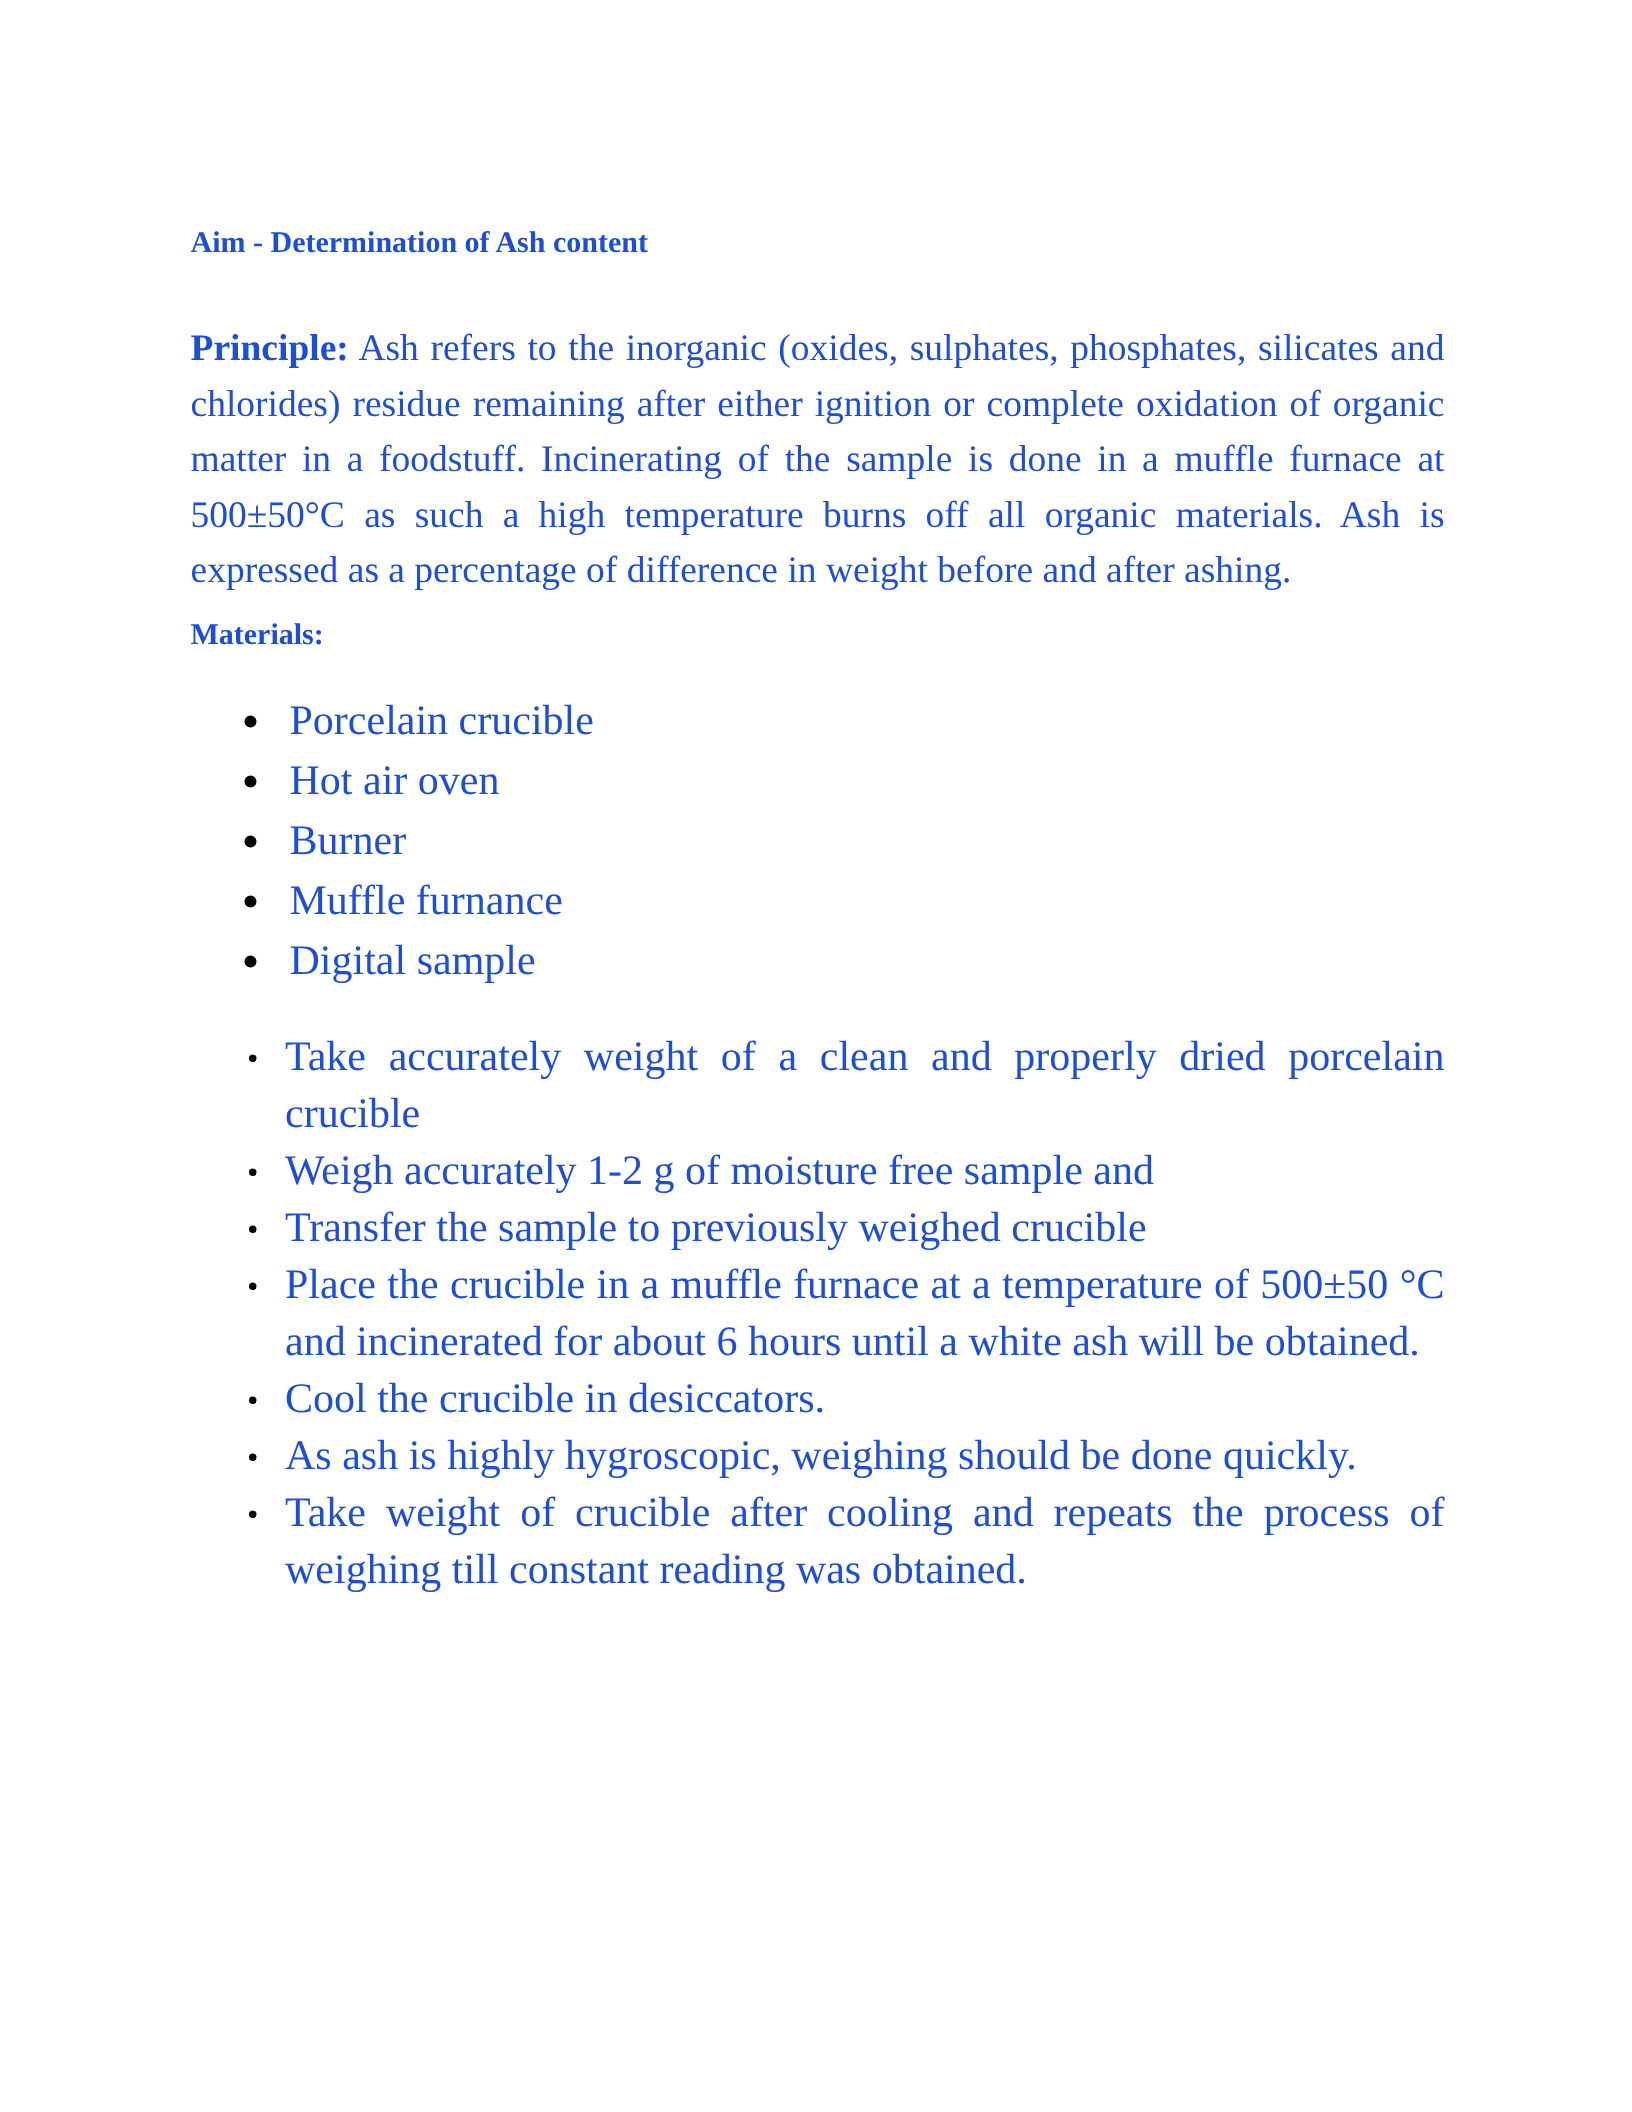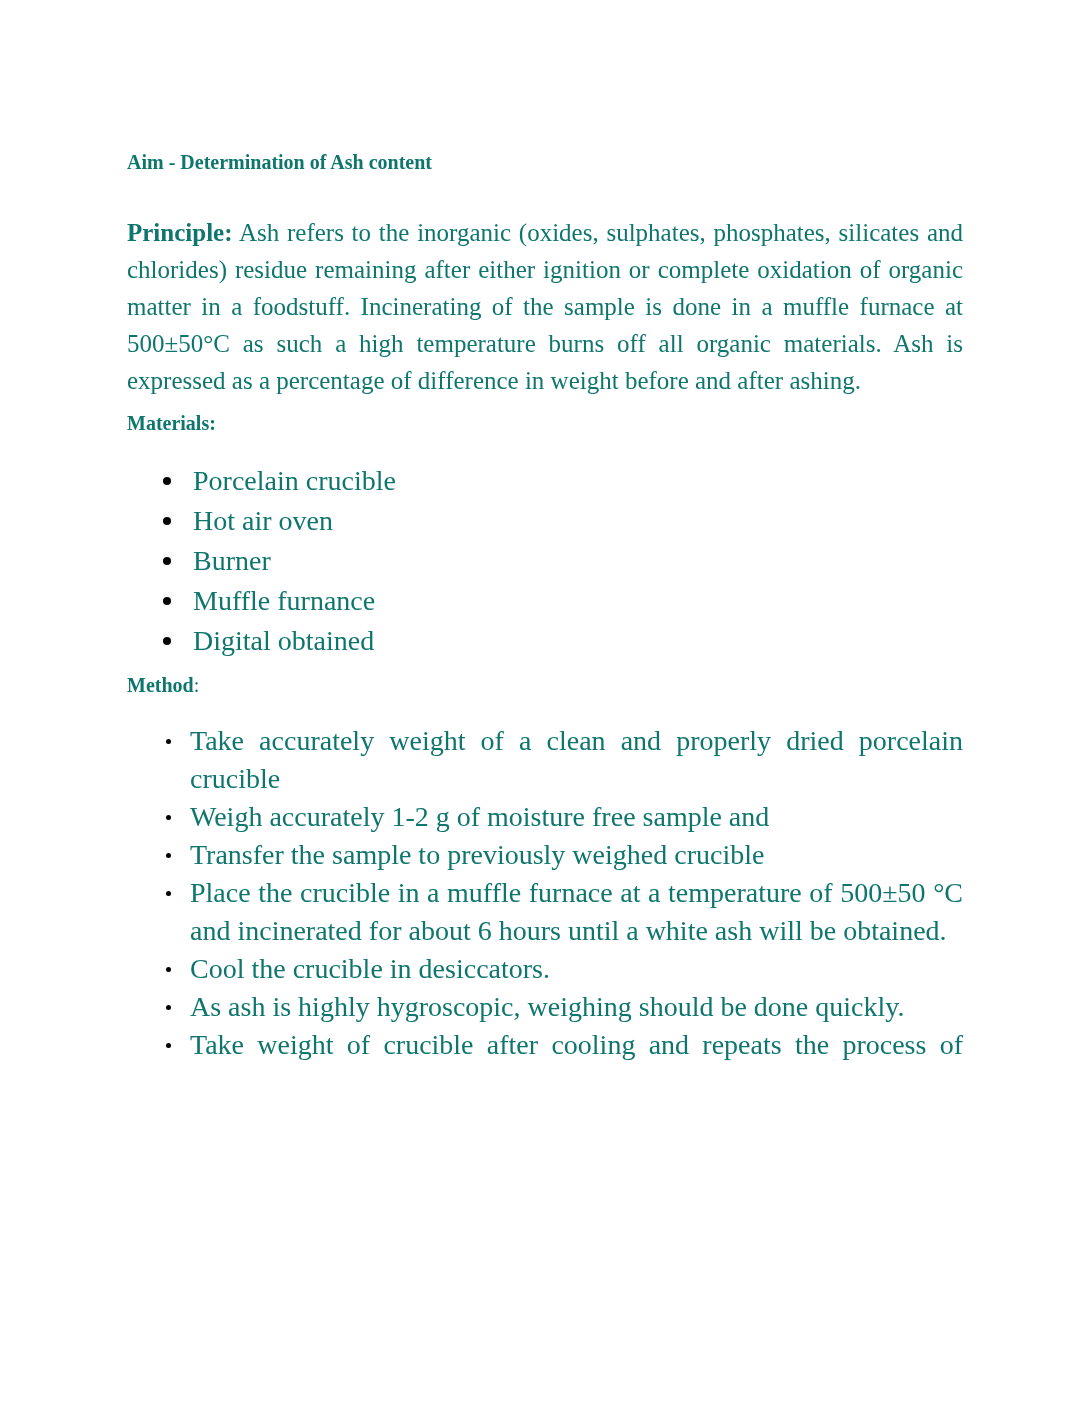--- a/index.html
+++ b/index.html
@@ -2,21 +2,21 @@
 <html><head>
 <meta charset="utf-8">
 <style>
   html, body { margin: 0; padding: 0; background: #ffffff; }
   .page {
     position: relative;
     width: 1088px;
     height: 1068px;
     background: #ffffff;
     font-family: "Liberation Serif", serif;
-    color: #0f766e;
+    color: #1d4ed8;
     overflow: hidden;
   }
   .content {
     position: absolute;
     left: 127px;
     top: 150px;
     width: 836px;
   }
   .doc-title {
     font-size: 20px;
@@ -98,24 +98,23 @@
 
     <p class="para"><span class="lead-label">Principle:</span> <span>Ash refers to the inorganic (oxides, sulphates, phosphates, silicates and chlorides) residue remaining after either ignition or complete oxidation of organic matter in a foodstuff. Incinerating of the sample is done in a muffle furnace at 500±50°C as such a high temperature burns off all organic materials. Ash is expressed as a percentage of difference in weight before and after ashing.</span></p>
 
     <h2 class="section-heading">Materials:</h2>
 
     <ul class="doc-list materials-list">
       <li>Porcelain crucible</li>
       <li>Hot air oven</li>
       <li>Burner</li>
       <li>Muffle furnance</li>
-      <li>Digital obtained</li>
+      <li>Digital sample</li>
     </ul>
 
-    <h2 class="section-heading"><span>Method</span><span class="plain">:</span></h2>
 
     <ul class="doc-list method-list">
       <li>Take accurately weight of a clean and properly dried porcelain crucible</li>
       <li>Weigh accurately 1-2 g of moisture free sample and</li>
       <li>Transfer the sample to previously weighed crucible</li>
       <li>Place the crucible in a muffle furnace at a temperature of 500±50 °C and incinerated for about 6 hours until a white ash will be obtained.</li>
       <li>Cool the crucible in desiccators.</li>
       <li>As ash is highly hygroscopic, weighing should be done quickly.</li>
       <li>Take weight of crucible after cooling and repeats the process of weighing till constant reading was obtained.</li>
     </ul>

